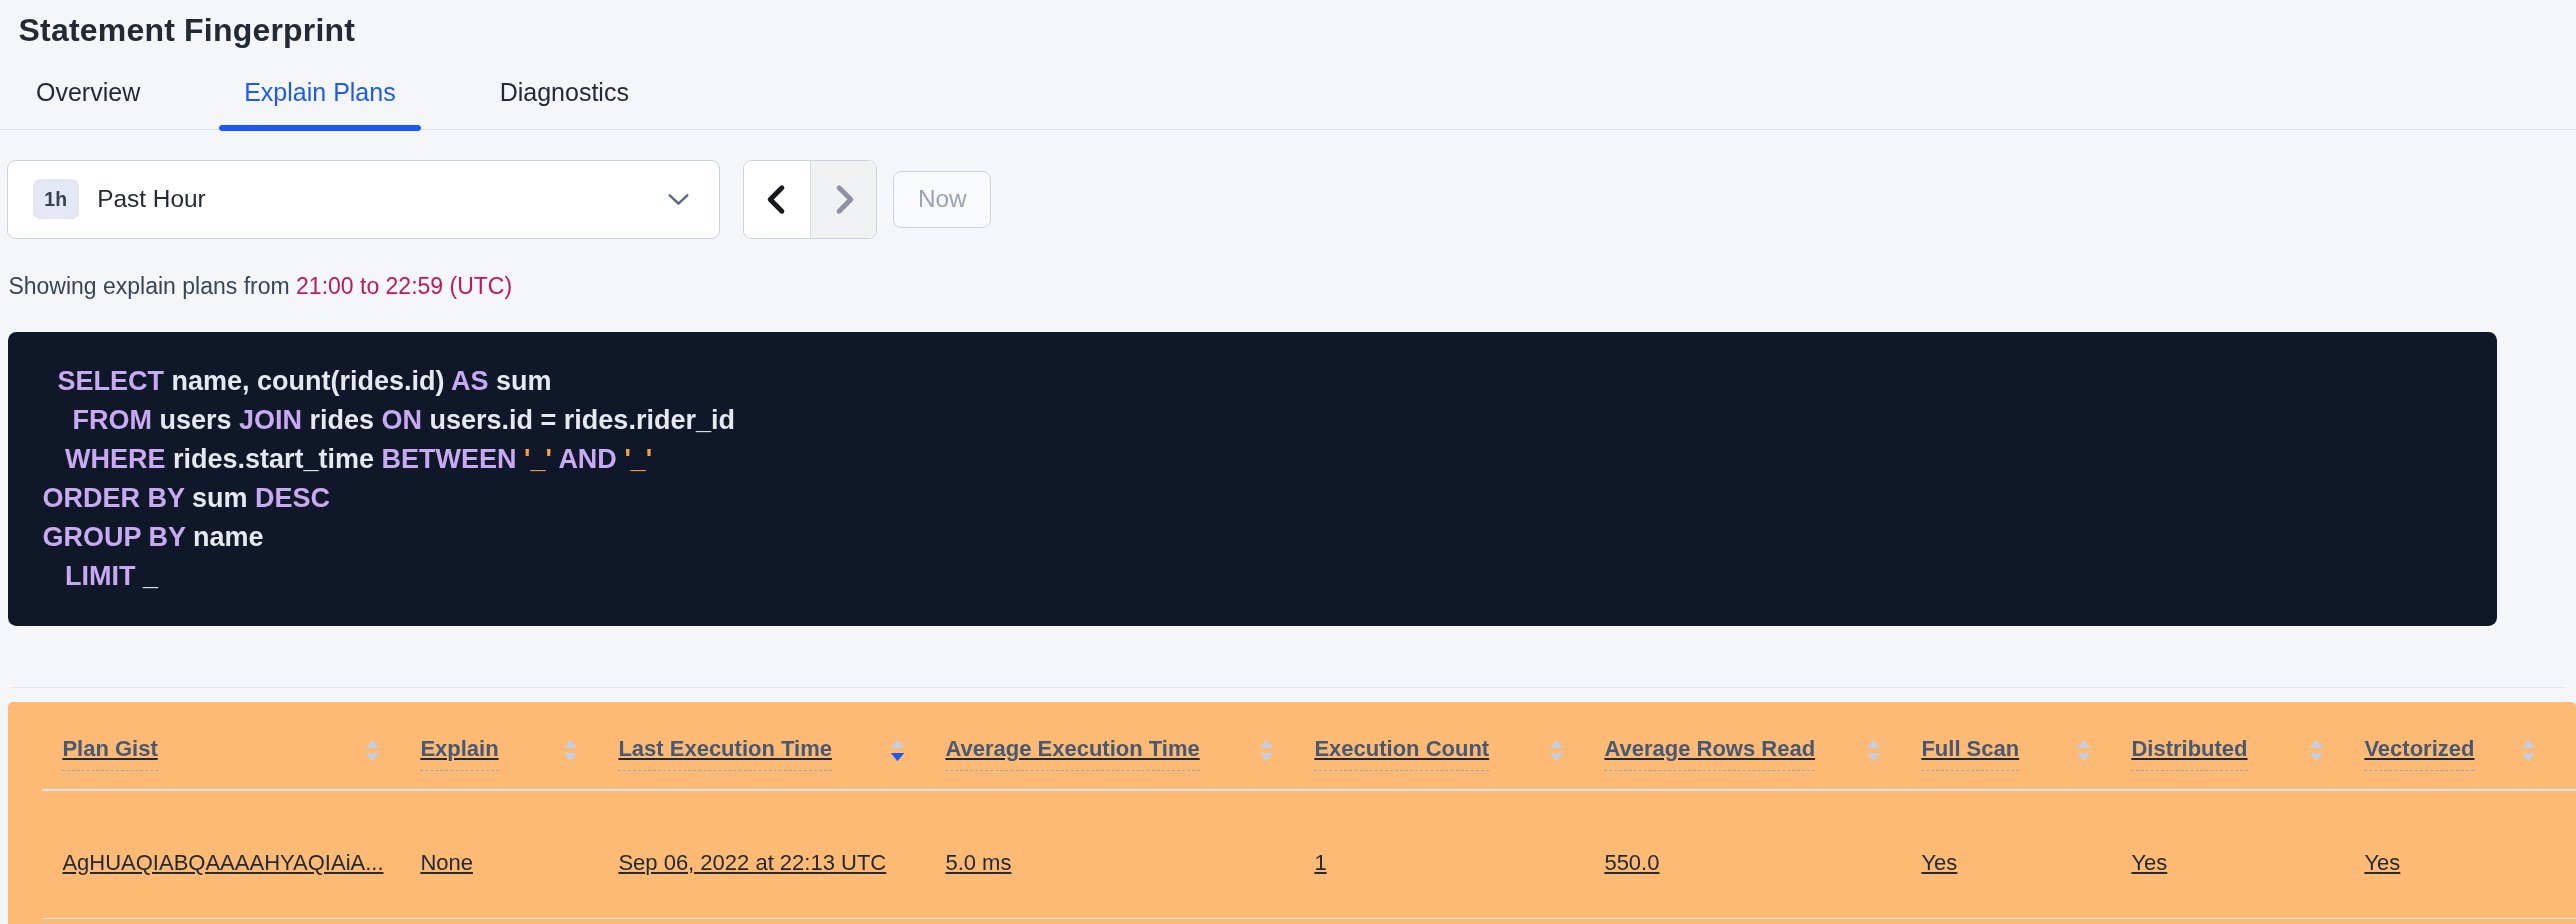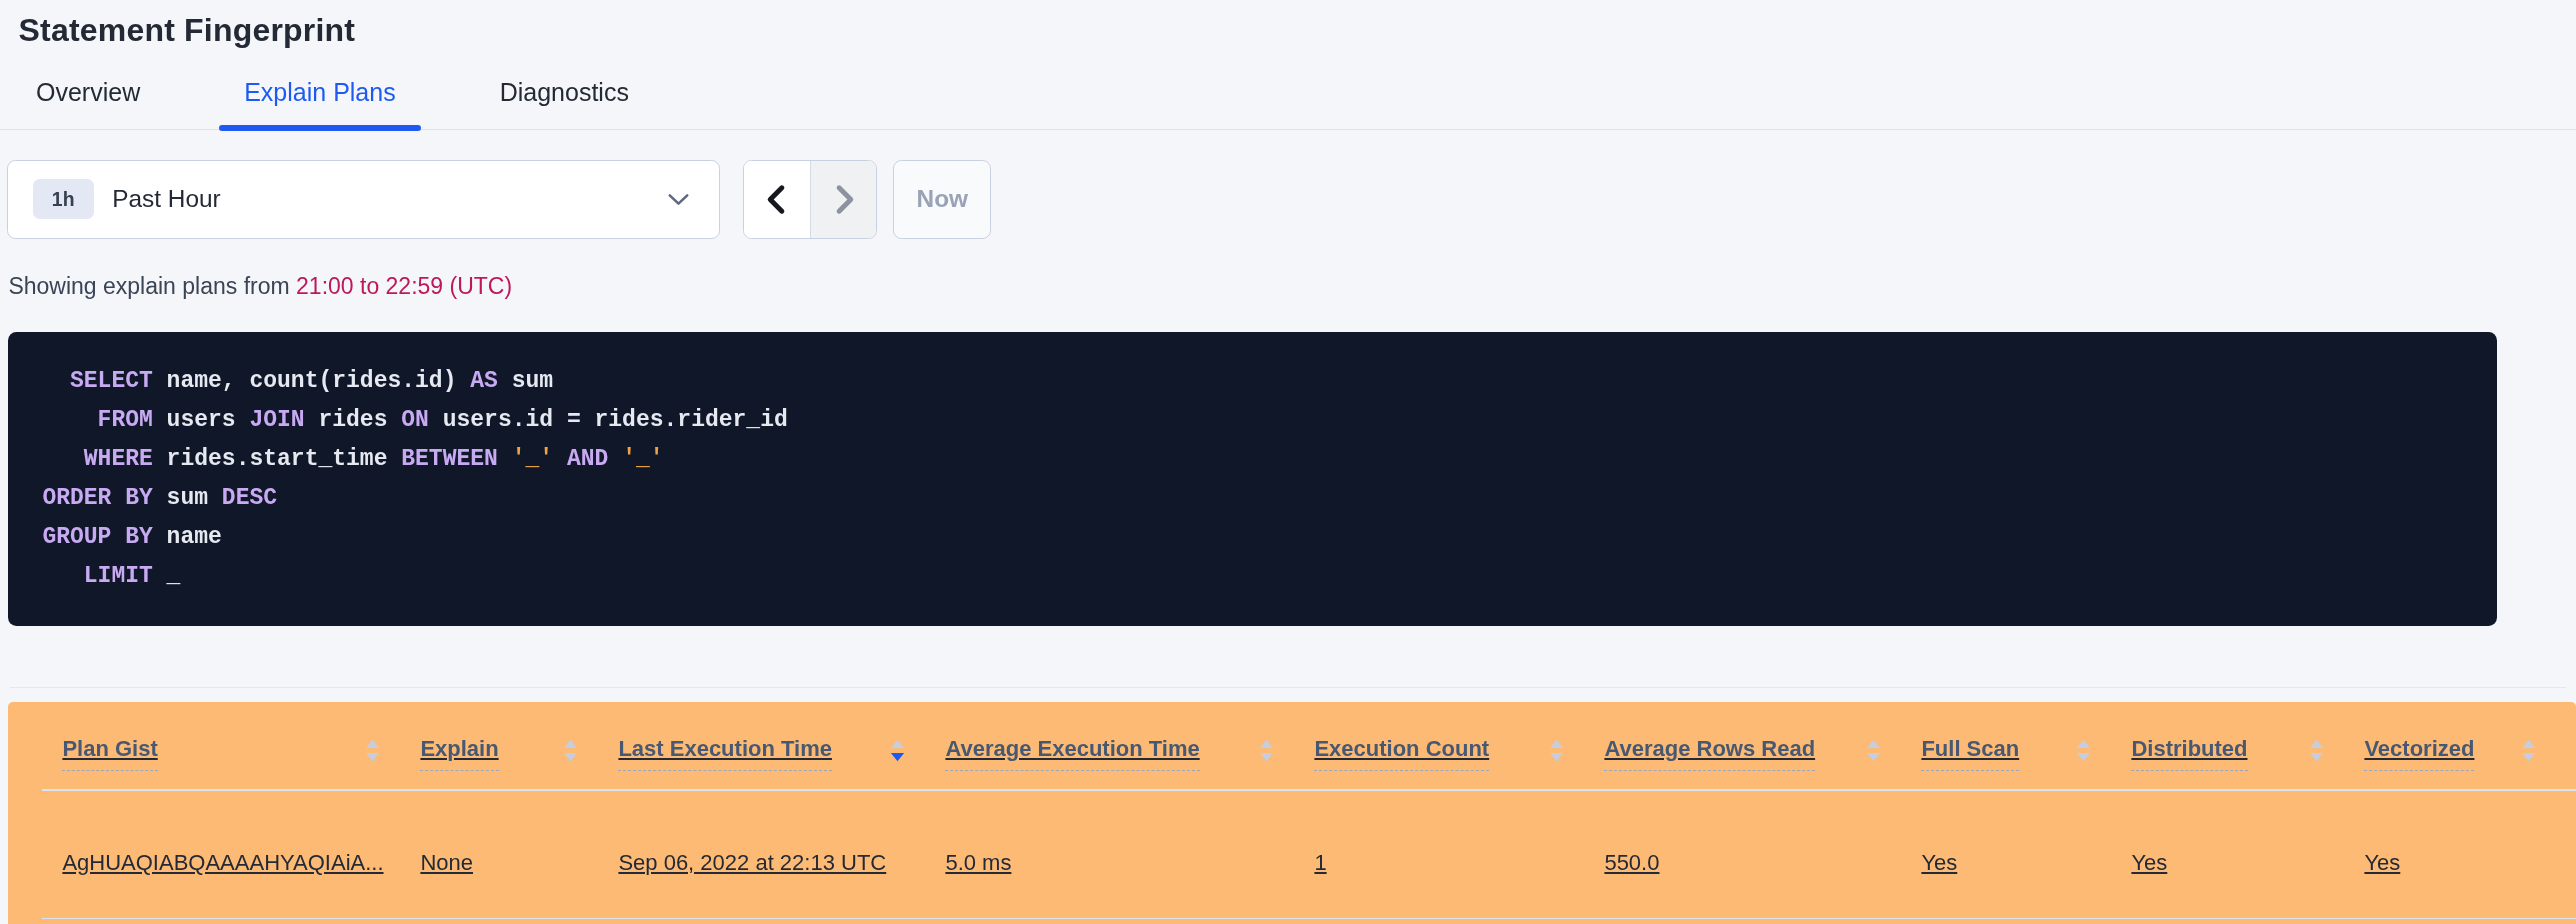--- a/index.html
+++ b/index.html
@@ -13,34 +13,34 @@
   
   .page-title { font-size:32px; font-weight:700; color:#242a35; margin:11.8px 0 0 18.5px; letter-spacing:0.2px; }
   .tabbar { display:flex; align-items:flex-end; padding-left:11px; border-bottom:1.7px solid #dde2ea; margin-top:29px; }
   .tab { position:relative; font-size:25px; color:#242a35; padding:0 25px 22px 25px; margin-right:54px; cursor:pointer; }
   .tab.active { color:#1e5af2; }
   .tab.active::after { content:""; position:absolute; left:0; right:0; bottom:-2.5px; height:5.9px; background:#1e5af2; border-radius:4.2px; }
   
   .controls { display:flex; align-items:center; margin:30px 0 0 6.7px; }
   .time-select { width:713px; height:79px; background:#fff; border:1.7px solid #c9d1e1; border-radius:8.4px;
                  display:flex; align-items:center; padding:0 29px 0 25px; cursor:pointer; }
-  .time-badge { width:61px; height:40px; background:#e3e8f4; border-radius:6.7px; display:flex; align-items:center; justify-content:center;
+  .time-badge { width:46px; height:40px; background:#e3e8f4; border-radius:6.7px; display:flex; align-items:center; justify-content:center;
                 font-size:19.4px; font-weight:700; color:#39414f; }
   .time-label { font-size:24.4px; color:#242a35; margin-left:18.5px; flex:1; }
   .pager { display:flex; width:134px; height:79px; border:1.7px solid #c9d1e1; border-radius:8.4px; overflow:hidden; margin-left:23.6px; background:#fff; }
   .pager button { flex:1; border:none; display:flex; align-items:center; justify-content:center; cursor:pointer; background:#fff; padding:0; }
   .pager button + button { border-left:1.7px solid #d4dae6; background:#f0f1f3; }
-  .btn-now { width:98px; height:79px; margin-left:16px; background:#f8fafc; border:1.7px solid #c9d1e1; border-radius:8.4px;
-             font-size:24.4px; color:#9aa3b6; font-family:inherit; cursor:pointer;font-weight:bold; }
+  .btn-now { width:98px; height:57px; margin-left:16px; background:#f8fafc; border:1.7px solid #c9d1e1; border-radius:8.4px;
+             font-size:24.4px; color:#9aa3b6; font-family:inherit; cursor:pointer; }
   
   .showing { margin:34px 0 0 8.4px; font-size:23px; color:#394455; }
   .showing strong { font-weight:400; color:#be185d; }
   
   .sqlbox { margin:32px 0 0 8.4px; width:2489px; background:#0f1729; border-radius:8.4px; padding:30px 34px; }
-  .code-line { white-space:pre; font-family:Liberation Mono, monospace; font-size:23px; line-height:39px; font-weight:600; }
+  .code-line { white-space:pre; font-family:Liberation Sans, sans-serif; font-size:27px; line-height:39px; font-weight:600; }
   .tok-kw { color:#c8aaf3; }
   .tok-pl { color:#e6e9f0; }
   .tok-str { color:#f0a245; }
   
   .hairline { height:1.7px; background:#e3e8f0; margin:61px 10px 0 10px; }
   .card { flex:1; background:#fdba74; margin:13.5px 0 0 8.4px; border-radius:5px 5px 0 0;text-decoration:underline; }
   .thead, .trow { display:grid; grid-template-columns:358px 198px 327px 369px 290px 317px 210px 233px 1fr; padding-left:54px; }
   .thead { padding-top:34px; }
   .th { display:flex; align-items:center; justify-content:space-between; padding-right:39px; cursor:pointer; }
   .th-label { font-size:22px; font-weight:600; color:#475872; border-bottom:1.7px dashed #9aa7bd; padding-bottom:7.6px; }

